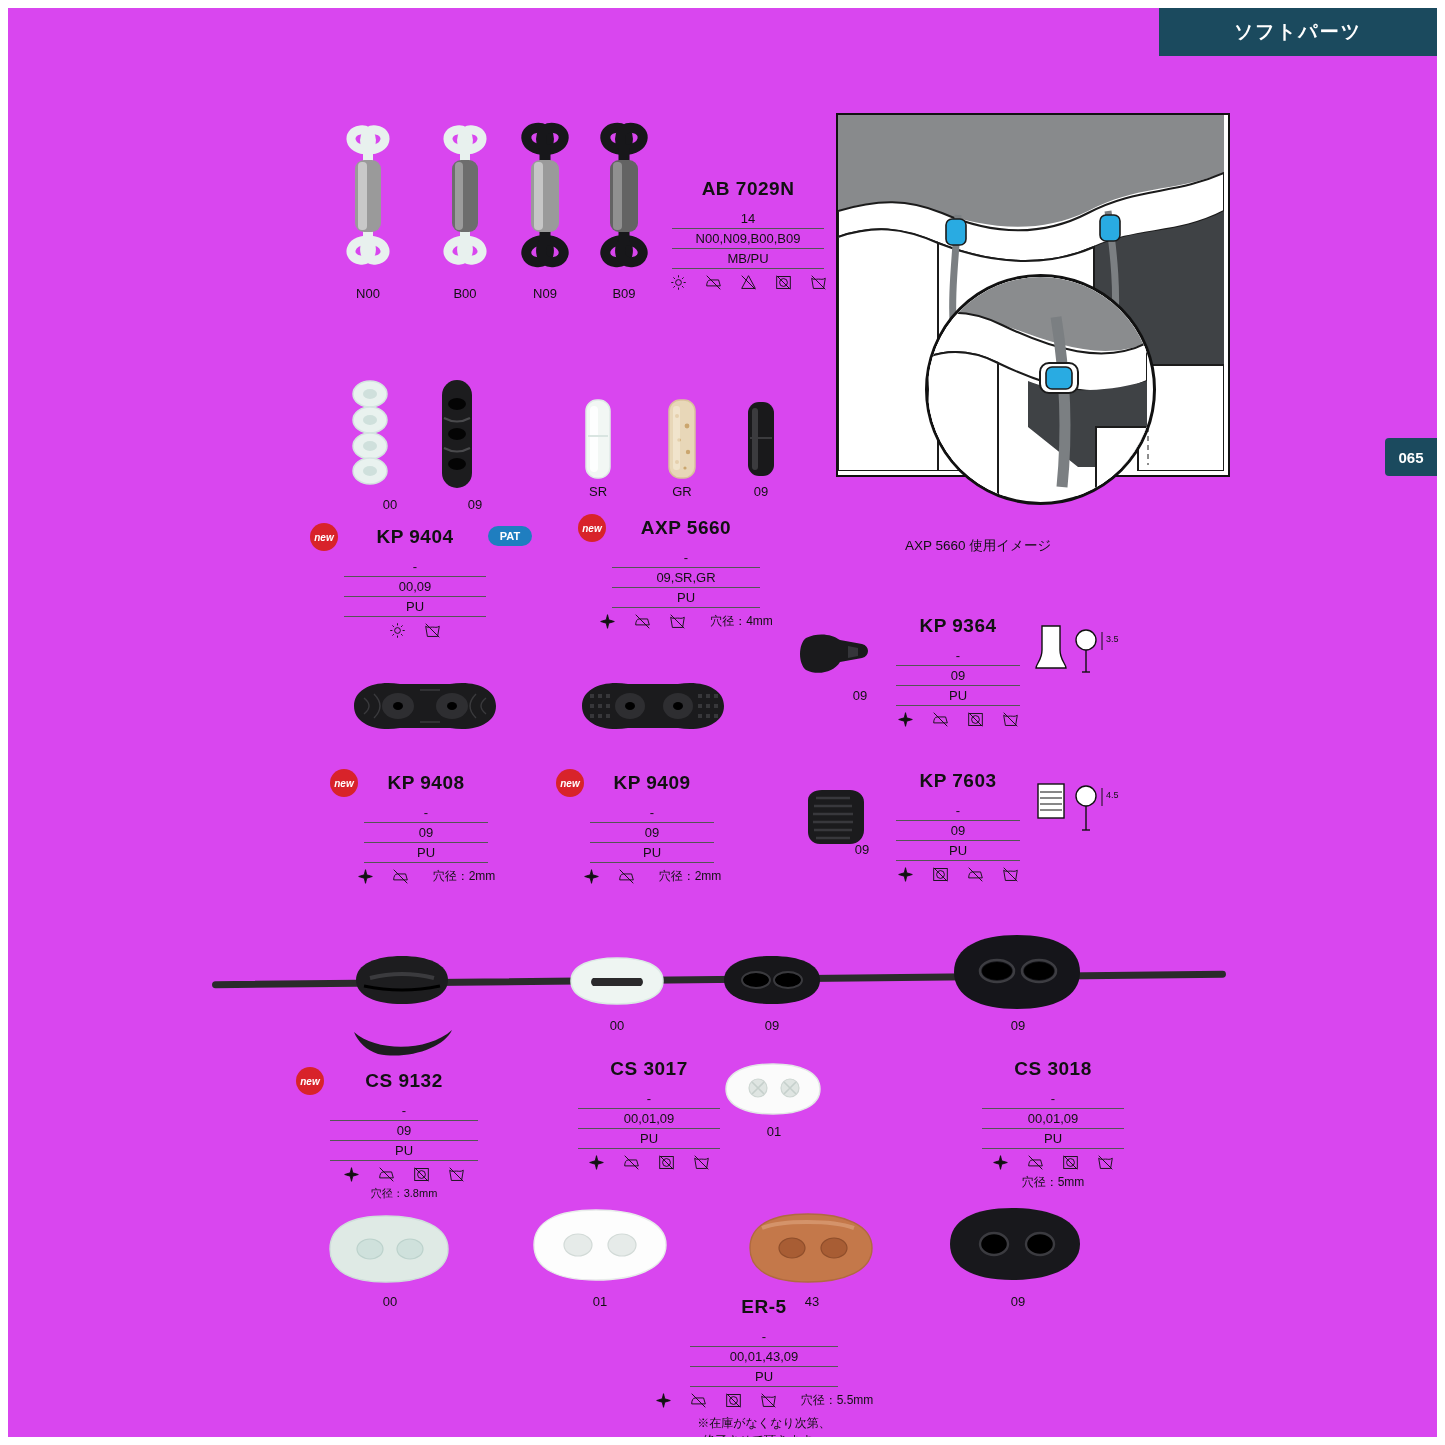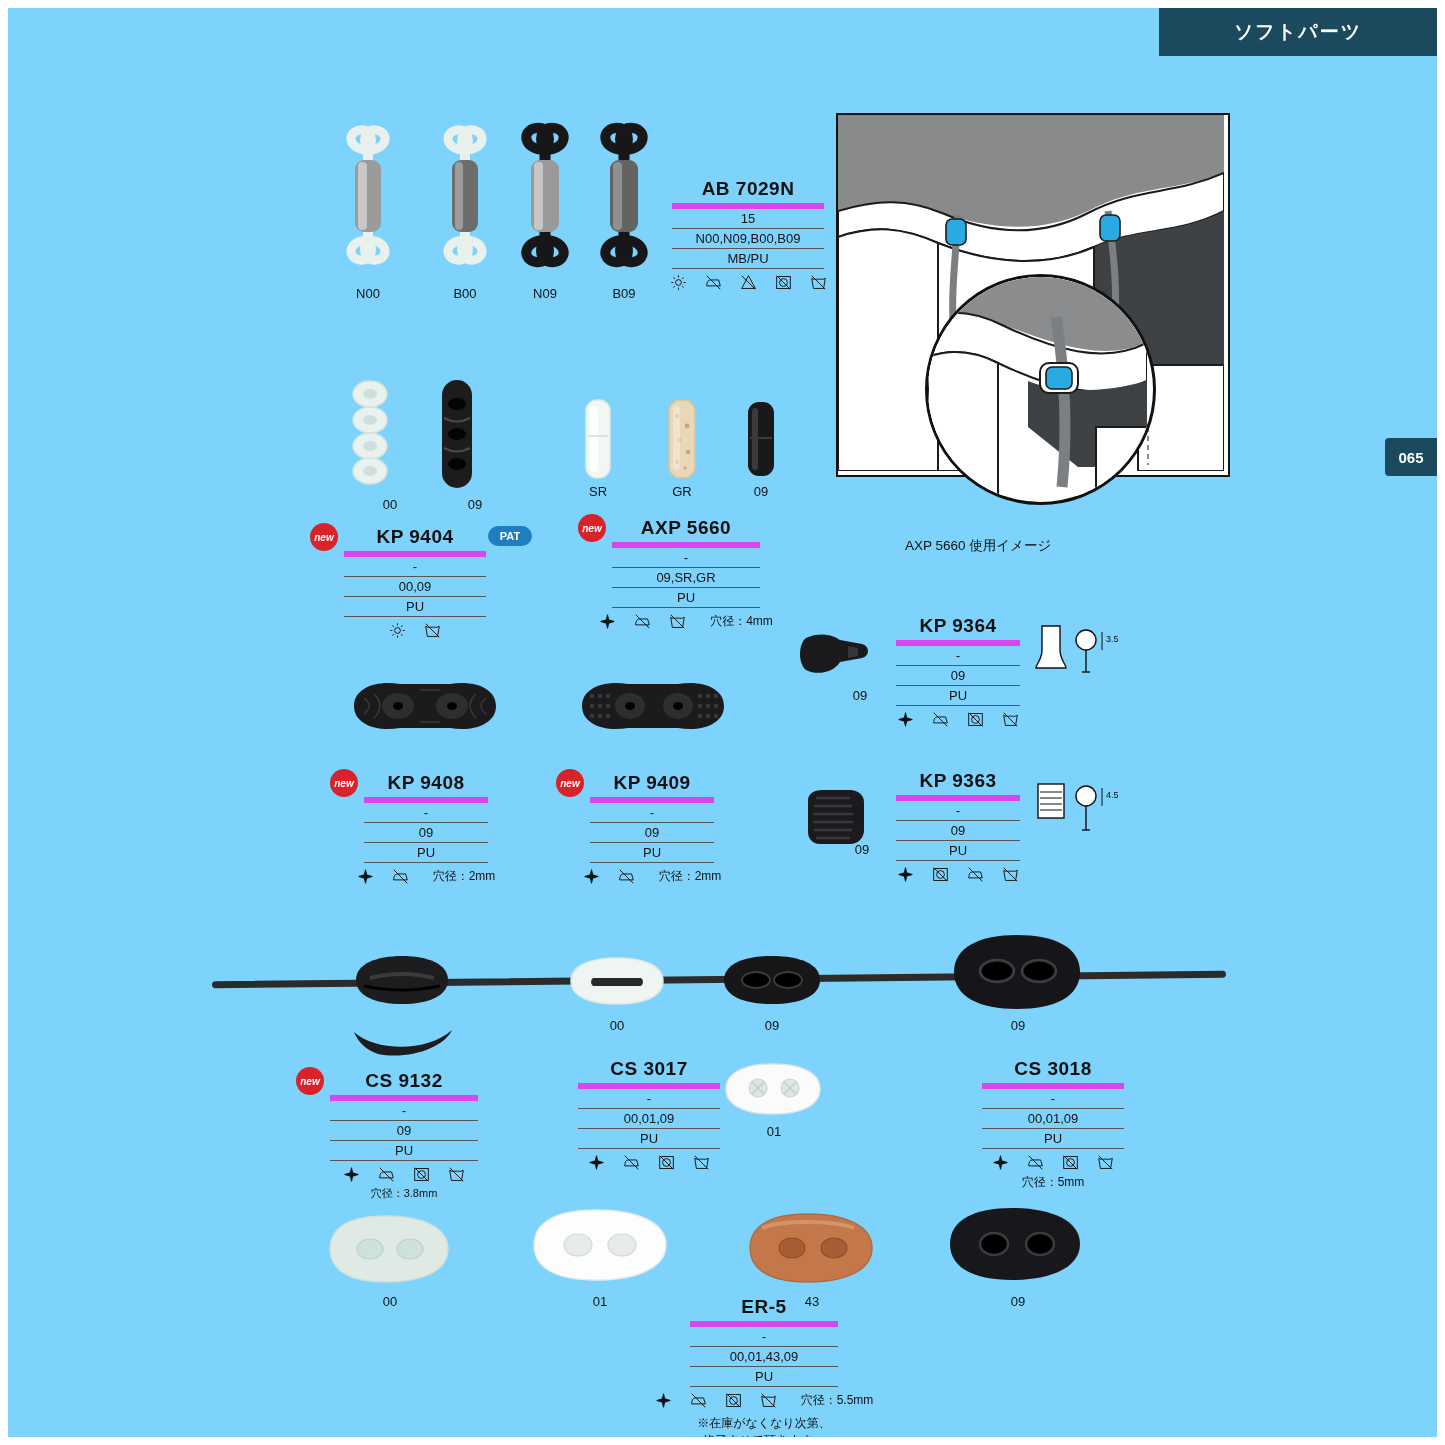--- a/index.html
+++ b/index.html
@@ -7,21 +7,21 @@
     width:1445px; height:1445px;
     background:#ffffff;
     font-family:"Liberation Sans", sans-serif;
     position:relative;
     overflow:hidden;
   }
   .page {
     position:absolute;
     left:0; top:0;
     width:1445px; height:1445px;
-    background:#7dd3fc;
+    background:#d946ef;
   }
   
   .frame-top    { position:absolute; left:0; top:0; width:1445px; height:8px; background:#fff; }
   .frame-left   { position:absolute; left:0; top:0; width:8px; height:1445px; background:#fff; }
   .frame-right  { position:absolute; right:0; top:0; width:8px; height:1445px; background:#fff; }
   .frame-bottom { position:absolute; left:0; bottom:0; width:1445px; height:8px; background:#fff; }
 
   
   .header-tab {
     position:absolute; right:8px; top:8px;
@@ -177,21 +177,21 @@
       </g>
       <path d="M32 30 L32 124" stroke="#17171a" stroke-width="11"></path>
       <rect x="18" y="42" width="28" height="72" rx="9" fill="#636363"></rect>
       <rect x="21" y="44" width="9" height="68" rx="4" fill="#909090"></rect>
     </svg>
   </div>
   <div class="label" style="left:592px; top:286px; width:64px;">B09</div>
 
   <div class="spec" style="left:672px; top:178px; width:152px;">
     <div class="code">AB 7029N</div>
-    <div class="row">15</div>
+    <div class="row">14</div>
     <div class="row">N00,N09,B00,B09</div>
     <div class="row">MB/PU</div>
     <div class="icons">
       <span class="ic">
           <svg width="17" height="17" viewBox="0 0 20 20">
             <g stroke="#111" stroke-width="1.1" fill="none">
               <circle cx="10" cy="10" r="3.4"></circle>
               <path d="M10 1.5v2.5M10 16v2.5M1.5 10h2.5M16 10h2.5M4 4l1.8 1.8M14.2 14.2L16 16M16 4l-1.8 1.8M5.8 14.2L4 16"></path>
             </g>
           </svg>
@@ -575,21 +575,21 @@
           <path d="M13 28 h40"></path>
           <path d="M13 36 h40"></path>
           <path d="M14 44 h38"></path>
           <path d="M16 52 h34"></path>
       </g>
     </svg>
   </div>
   <div class="label" style="left:842px; top:842px; width:40px;">09</div>
 
   <div class="spec" style="left:896px; top:770px; width:124px;">
-    <div class="code">KP 9363</div>
+    <div class="code">KP 7603</div>
     <div class="row">-</div>
     <div class="row">09</div>
     <div class="row">PU</div>
     <div class="icons">
       <span class="ic">
           <svg width="17" height="17" viewBox="0 0 20 20">
             <g stroke="#111" stroke-width="1.1" fill="#111">
               <path d="M10 2 L11.4 8 L18 10 L11.4 12 L10 18 L8.6 12 L2 10 L8.6 8 Z"></path>
             </g>
           </svg>

